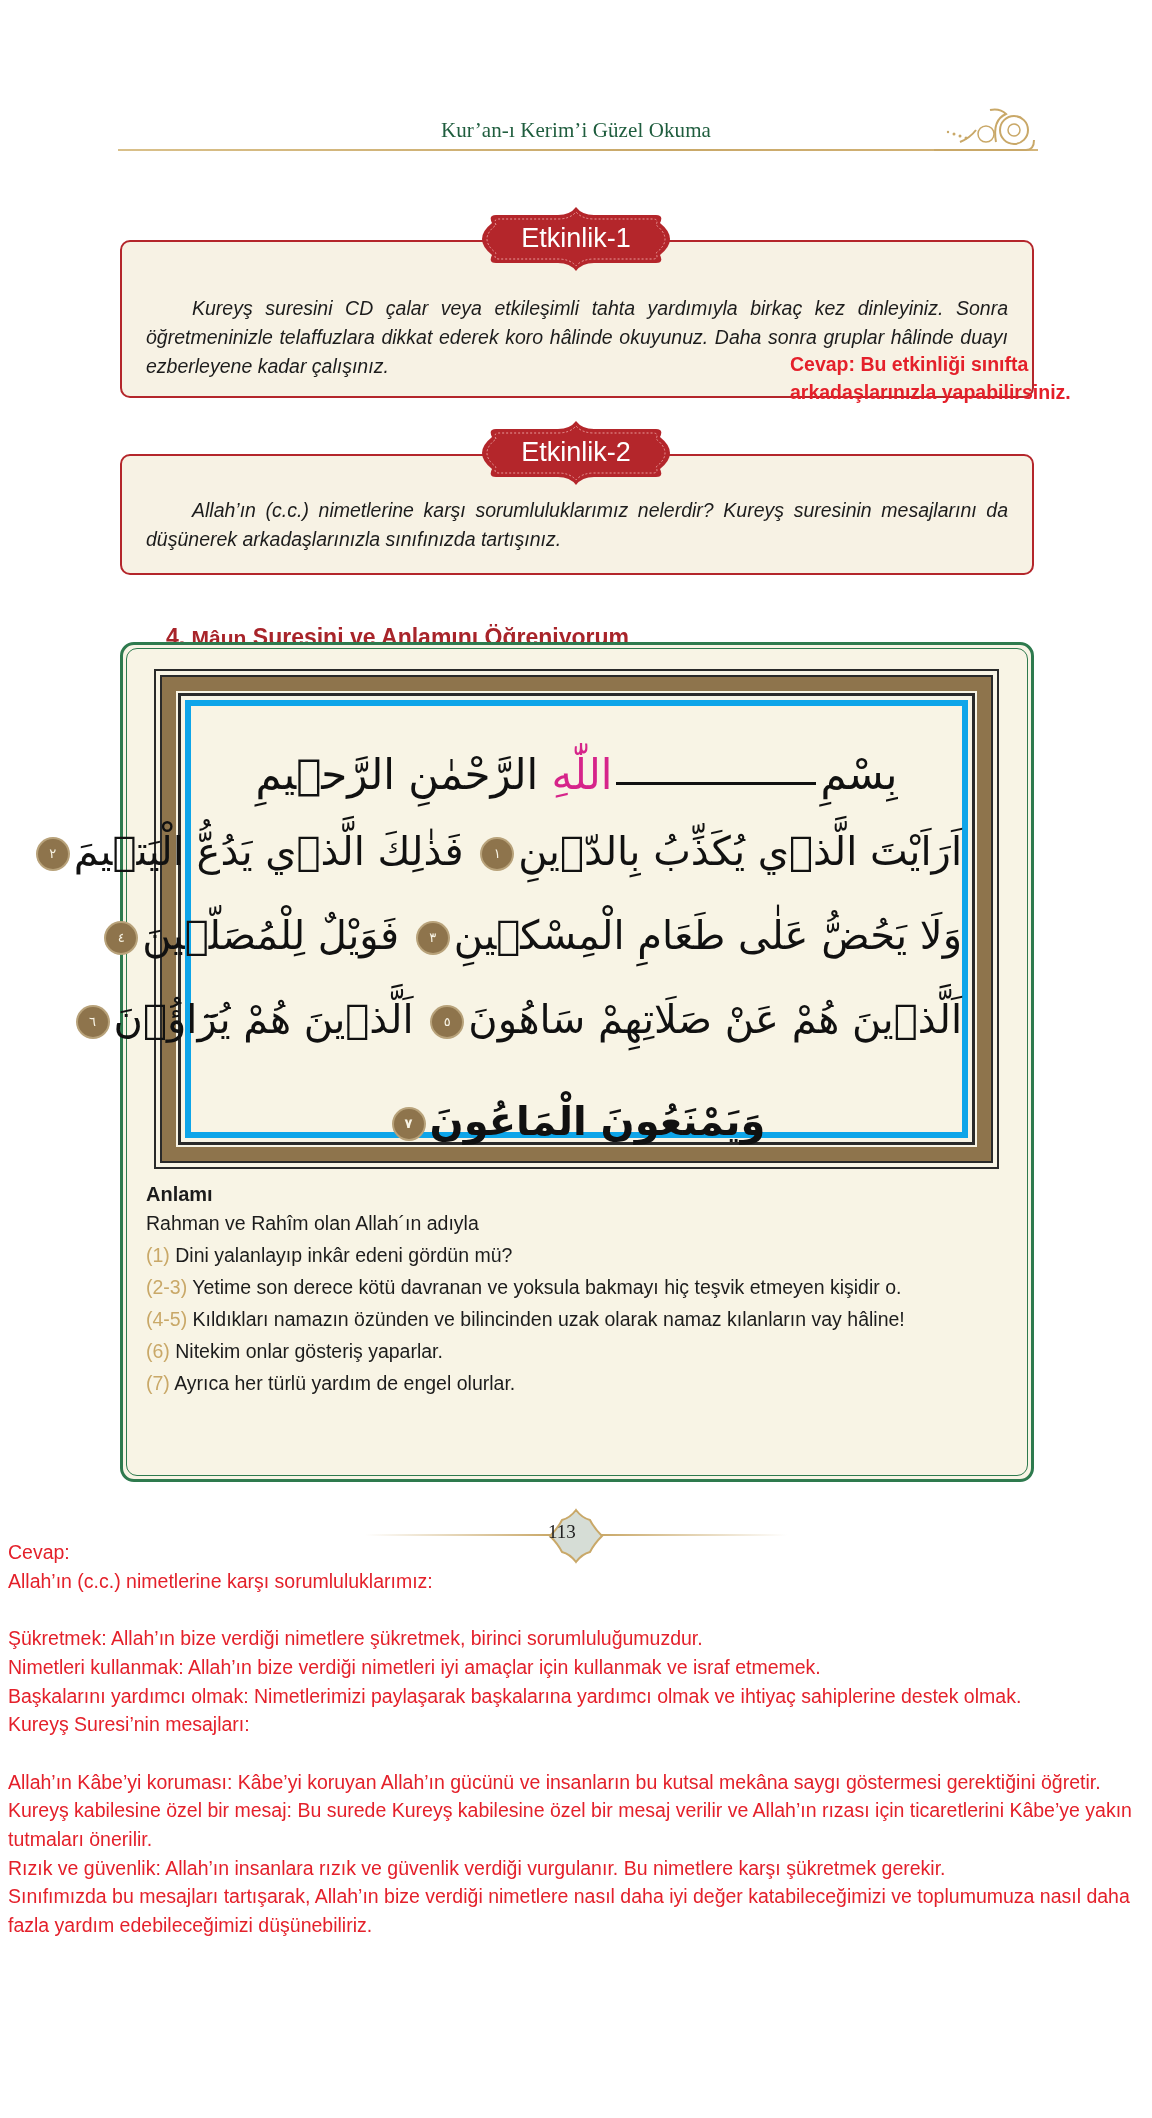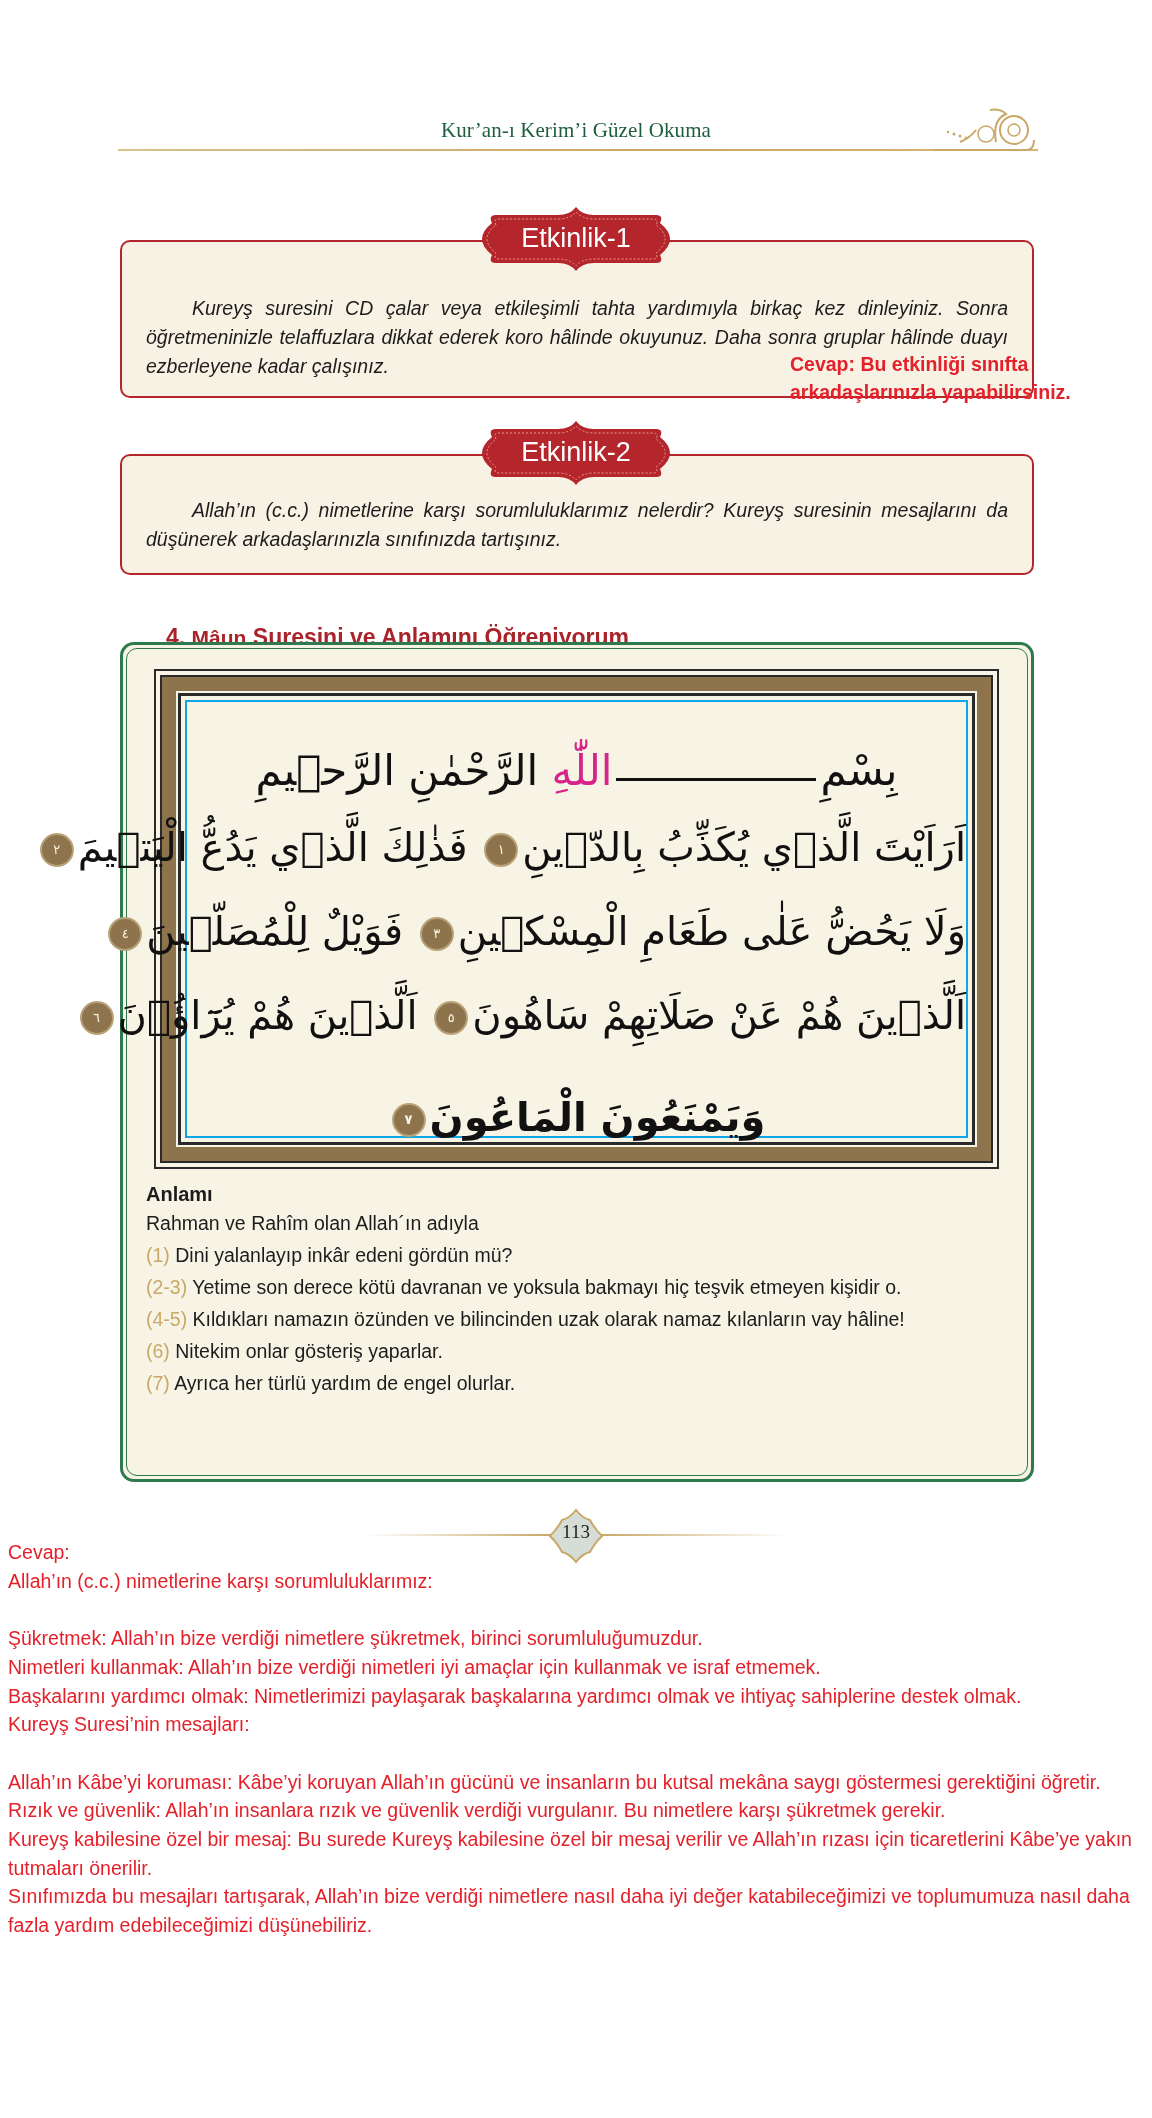--- a/index.html
+++ b/index.html
@@ -23,39 +23,39 @@
   .section-heading { position: absolute; left: 166px; top: 624px; font-size: 23px; font-weight: bold; color: #a8242a; }
   .section-heading .small { font-size: 21px; }
 
   
   .sure-outer { position: absolute; left: 120px; top: 642px; width: 914px; height: 840px; background: #f8f4e5; border: 3px solid #2e7a4e; box-sizing: border-box; border-radius: 14px; }
   .sure-outer::after { content: ""; position: absolute; left: 3px; top: 3px; right: 3px; bottom: 3px; border: 1px solid #2e7a4e; border-radius: 11px; }
   .frame-1 { position: absolute; left: 154px; top: 669px; width: 845px; height: 500px; border: 2px solid #2a2a2a; box-sizing: border-box; background: #f8f4e5; }
   .frame-2 { position: absolute; left: 4px; top: 4px; right: 4px; bottom: 4px; border: 2px solid #2a2a2a; background: #8e744c; }
   .frame-3 { position: absolute; left: 14px; top: 14px; right: 14px; bottom: 14px; border: 2px solid #f8f4e5; background: #2a2a2a; }
   .frame-4 { position: absolute; left: 3px; top: 3px; right: 3px; bottom: 3px; background: #f8f4e5; }
-  .frame-5 { position: absolute; left: 4px; top: 4px; right: 4px; bottom: 4px; border: 2px solid #0ea5e9; background: #f8f4e5; }
+  .frame-5 { position: absolute; left: 4px; top: 4px; right: 4px; bottom: 4px; border: 6px solid #0ea5e9; background: #f8f4e5; }
 
   .arabic-line { position: absolute; left: 0; right: 0; text-align: center; direction: rtl; font-family: "DejaVu Sans", sans-serif; font-size: 40px; color: #111; white-space: nowrap; }
   .ayah-marker { display: inline-block; width: 30px; height: 30px; border-radius: 50%; background: #8e744c; color: #f8f4e5; font-size: 13px; line-height: 30px; text-align: center; vertical-align: middle; margin: 0 6px; font-family: "DejaVu Sans", sans-serif; box-shadow: 0 0 0 2px #b8a27a; }
   .bismillah-line { position: absolute; left: 0; right: 0; top: 44px; text-align: center; direction: rtl; font-family: "DejaVu Sans", sans-serif; font-size: 42px; color: #111; white-space: nowrap; }
   .bismillah-line .pink { color: #d6248a; }
   .kashida { display: inline-block; width: 200px; border-bottom: 3px solid #111; vertical-align: 4px; margin: 0 4px; }
 
   
   .meaning { position: absolute; left: 146px; top: 1180px; width: 860px; color: #1c1c1c; font-size: 19.5px; line-height: 29px; }
   .meaning-title { font-weight: bold; font-size: 20px; }
   .meaning-item { margin-top: 3px; }
   .meaning-num { color: #c9a868; }
 
   
   .page-rule { position: absolute; top: 1534px; height: 2px; background: linear-gradient(90deg, rgba(201,168,104,0), #c9a868); }
   .page-rule.right { background: linear-gradient(90deg, #c9a868, rgba(201,168,104,0)); }
   .page-badge { position: absolute; left: 548px; top: 1508px; width: 56px; height: 56px; }
-  .page-number { position: absolute; left: 548px; width: 56px; top: 1521px; text-align: center; font-family: "Liberation Serif", serif; font-size: 19px; color: #222; }
+  .page-number { position: absolute; left: 548px; width: 56px; top: 1521px; font-family: "Liberation Serif", serif; font-size: 19px; color: #222; }
 
   
   .answer { position: absolute; left: 8px; top: 1538px; width: 1130px; color: #e4202a; font-weight: normal; font-size: 19.5px; line-height: 28.7px; font-family: "Liberation Sans", sans-serif; }
   .answer p { margin: 0; }
   .answer .gap { height: 28.7px; }
 </style>
 </head>
 <body>
 
 <div class="header-title">Kur’an-ı Kerim’i Güzel Okuma</div>
@@ -157,16 +157,16 @@
 <div class="answer">
   <p>Cevap:</p>
   <p>Allah’ın (c.c.) nimetlerine karşı sorumluluklarımız:</p>
   <div class="gap"></div>
   <p>Şükretmek: Allah’ın bize verdiği nimetlere şükretmek, birinci sorumluluğumuzdur.</p>
   <p>Nimetleri kullanmak: Allah’ın bize verdiği nimetleri iyi amaçlar için kullanmak ve israf etmemek.</p>
   <p>Başkalarını yardımcı olmak: Nimetlerimizi paylaşarak başkalarına yardımcı olmak ve ihtiyaç sahiplerine destek olmak.</p>
   <p>Kureyş Suresi’nin mesajları:</p>
   <div class="gap"></div>
   <p>Allah’ın Kâbe’yi koruması: Kâbe’yi koruyan Allah’ın gücünü ve insanların bu kutsal mekâna saygı göstermesi gerektiğini öğretir.</p>
+  <p>Kureyş kabilesine özel bir mesaj: Bu surede Kureyş kabilesine özel bir mesaj verilir ve Allah’ın rızası için ticaretlerini Kâbe’ye yakın tutmaları önerilir.</p>
   <p>Rızık ve güvenlik: Allah’ın insanlara rızık ve güvenlik verdiği vurgulanır. Bu nimetlere karşı şükretmek gerekir.</p>
-  <p>Kureyş kabilesine özel bir mesaj: Bu surede Kureyş kabilesine özel bir mesaj verilir ve Allah’ın rızası için ticaretlerini Kâbe’ye yakın tutmaları önerilir.</p>
   <p>Sınıfımızda bu mesajları tartışarak, Allah’ın bize verdiği nimetlere nasıl daha iyi değer katabileceğimizi ve toplumumuza nasıl daha fazla yardım edebileceğimizi düşünebiliriz.</p>
 </div>
 
 </body></html>

